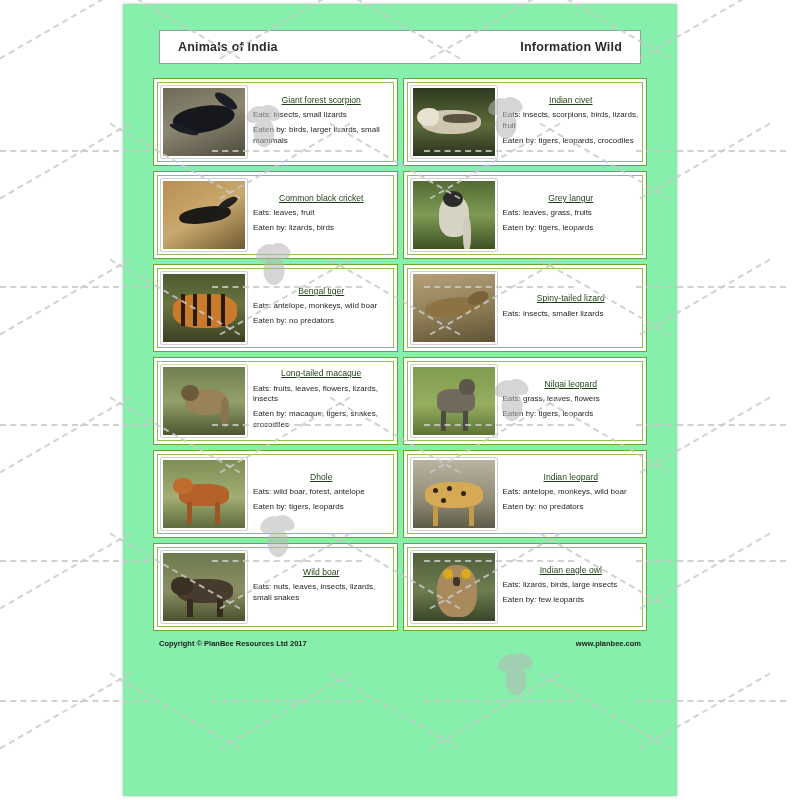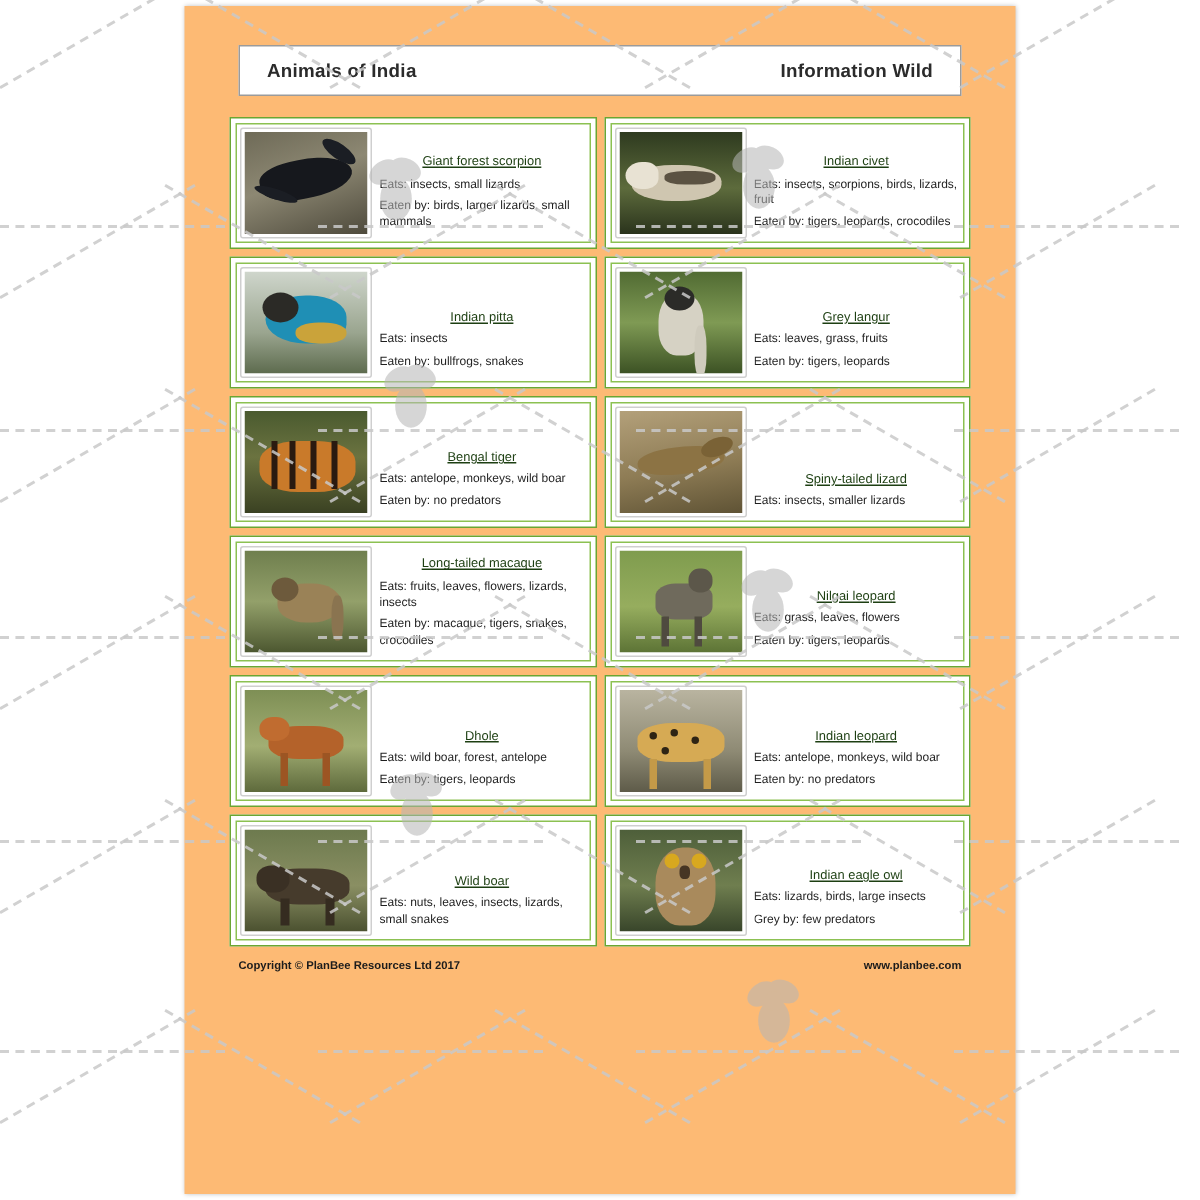--- a/index.html
+++ b/index.html
@@ -35,21 +35,21 @@
     opacity: .55;
   }
 
   
   .sheet {
     position: absolute;
     left: 123px;
     top: 4px;
     width: 554px;
     height: 792px;
-    background: #fdba74;
+    background: #86efac;
     box-shadow: 0 0 3px rgba(0,0,0,.25);
     z-index: 2;
   }
 
   .sheet-inner {
     position: absolute;
     left: 0; top: 0; right: 0; bottom: 0;
     padding: 26px 22px 10px 22px;
     box-sizing: border-box;
   }
@@ -103,21 +103,21 @@
     outline: 1px solid #cfcfcf;
     box-sizing: border-box;
     position: relative;
     overflow: hidden;
     border-radius: 1px;
   }
   .card-text {
     flex: 1;
     display: flex;
     flex-direction: column;
-    justify-content: flex-end;
+    justify-content: center;
     padding-top: 2px;
     overflow: hidden;
   }
   .card-name {
     font-size: 8.6px;
     color: #1d3f12;
     text-align: center;
     text-decoration: underline;
     margin-bottom: 5px;
     line-height: 1.1;
@@ -182,37 +182,36 @@
             <div class="ph-sub" style="left:30px;top:26px;width:34px;height:9px;background:#5b5242;border-radius:40%;"></div>
           </div>
           <div class="card-text">
             <div class="card-name">Indian civet</div>
             <div class="card-line">Eats: insects, scorpions, birds, lizards, fruit</div>
             <div class="card-line">Eaten by: tigers, leopards, crocodiles</div>
           </div>
         </div>
       </div>
 
-
-
-      <div class="card">
-        <div class="card-inner">
-          <div class="card-photo">
-            <div class="ph" style="background:linear-gradient(180deg,#cfd6cc 0%,#9aa58f 60%,#5d6b4e 100%);"></div>
-            <div class="ph-sub" style="left:14px;top:16px;width:54px;height:32px;background:#1f8fb5;border-radius:50% 45% 40% 50%;"></div>
-            <div class="ph-sub" style="left:12px;top:14px;width:24px;height:20px;background:#2b2a26;border-radius:50%;"></div>
-            <div class="ph-sub" style="left:34px;top:34px;width:34px;height:14px;background:#caa33a;border-radius:45%;"></div>
-          </div>
-          <div class="card-text">
-            <div class="card-name">Indian pitta</div>
-            <div class="card-line">Eats: insects</div>
-            <div class="card-line">Eaten by: bullfrogs, snakes</div>
-          </div>
-        </div>
-      </div>
+      <div class="card">
+        <div class="card-inner">
+          <div class="card-photo">
+            <div class="ph" style="background:linear-gradient(150deg,#b98f52 0%,#caa96e 50%,#6f5a33 100%);"></div>
+            <div class="ph-sub" style="left:16px;top:26px;width:52px;height:16px;background:#1c1b18;border-radius:45%;transform:rotate(-8deg);"></div>
+            <div class="ph-sub" style="left:54px;top:18px;width:22px;height:8px;background:#23211d;border-radius:50%;transform:rotate(-30deg);"></div>
+          </div>
+          <div class="card-text">
+            <div class="card-name">Common black cricket</div>
+            <div class="card-line">Eats: leaves, fruit</div>
+            <div class="card-line">Eaten by: lizards, birds</div>
+          </div>
+        </div>
+      </div>
+
+
 
       <div class="card">
         <div class="card-inner">
           <div class="card-photo">
             <div class="ph" style="background:linear-gradient(180deg,#516b33 0%,#7f9a54 50%,#3c5224 100%);"></div>
             <div class="ph-sub" style="left:26px;top:14px;width:30px;height:42px;background:#d6d2c4;border-radius:45% 45% 40% 40%;"></div>
             <div class="ph-sub" style="left:30px;top:10px;width:20px;height:16px;background:#2b2b28;border-radius:50%;"></div>
             <div class="ph-sub" style="left:50px;top:36px;width:8px;height:34px;background:#cfcbbd;border-radius:40%;"></div>
           </div>
           <div class="card-text">
@@ -346,21 +345,21 @@
           <div class="card-photo">
             <div class="ph" style="background:linear-gradient(180deg,#4e5f3a 0%,#6f7e4f 55%,#38452a 100%);"></div>
             <div class="ph-sub" style="left:24px;top:12px;width:40px;height:52px;background:#a98a5c;border-radius:45% 45% 40% 40%;"></div>
             <div class="ph-sub" style="left:30px;top:16px;width:10px;height:10px;background:#d8a81f;border-radius:50%;"></div>
             <div class="ph-sub" style="left:48px;top:16px;width:10px;height:10px;background:#d8a81f;border-radius:50%;"></div>
             <div class="ph-sub" style="left:40px;top:24px;width:7px;height:9px;background:#463524;border-radius:40%;"></div>
           </div>
           <div class="card-text">
             <div class="card-name">Indian eagle owl</div>
             <div class="card-line">Eats: lizards, birds, large insects</div>
-            <div class="card-line">Grey by: few predators</div>
+            <div class="card-line">Eaten by: few leopards</div>
           </div>
         </div>
       </div>
 
     </div>
 
     <div class="footer">
       <div>Copyright © PlanBee Resources Ltd 2017</div>
       <div>www.planbee.com</div>
     </div>

